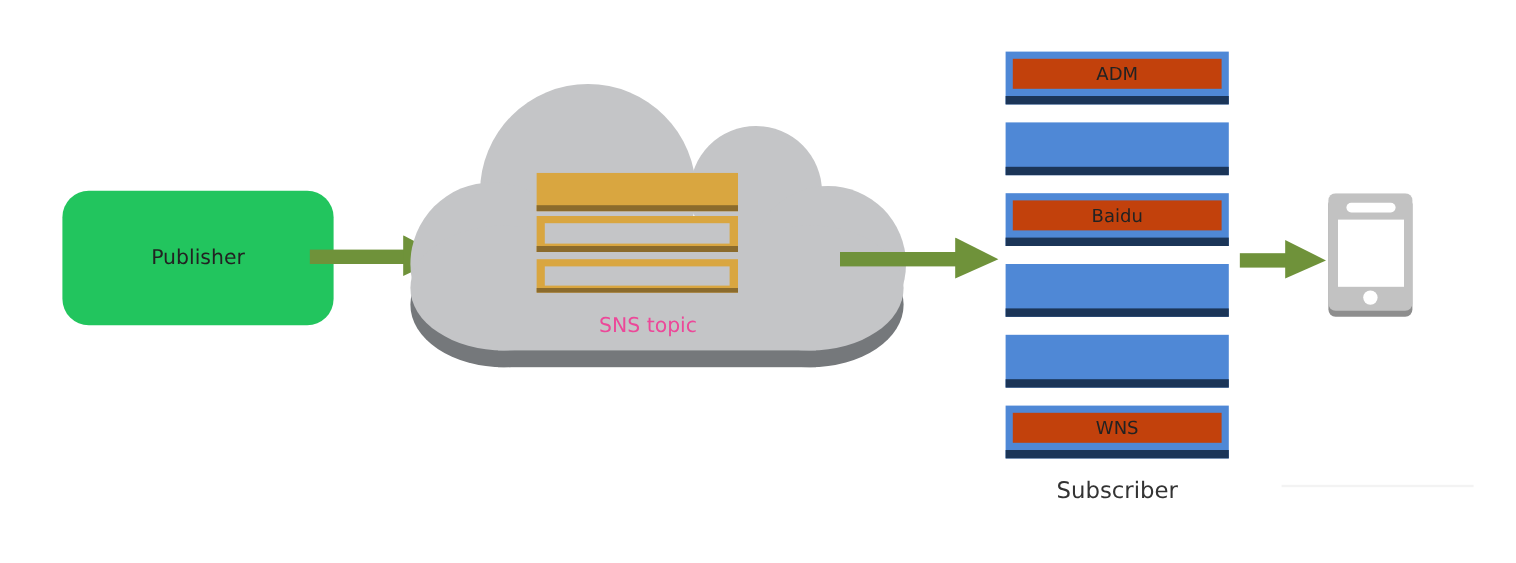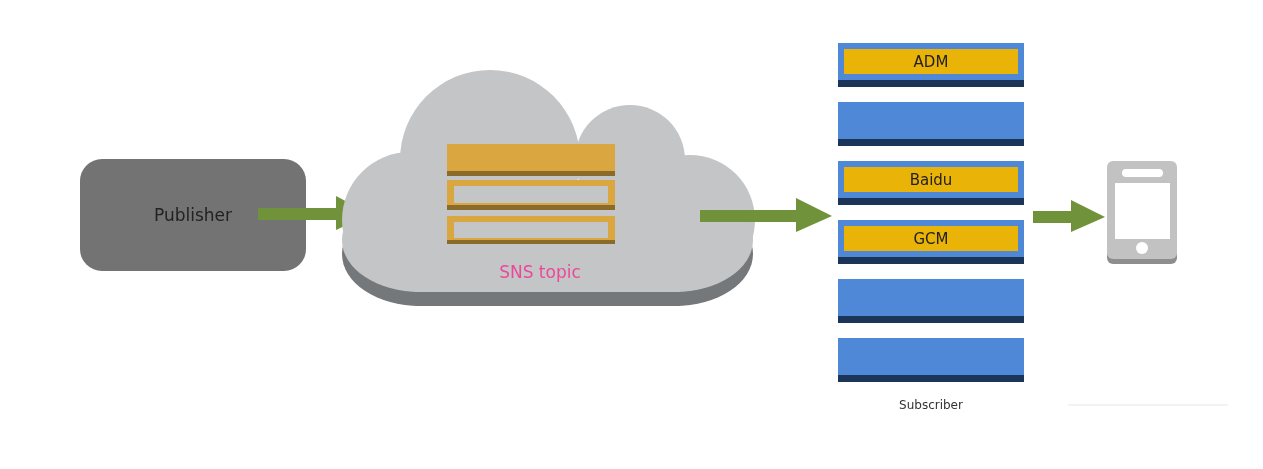--- a/index.html
+++ b/index.html
@@ -1,36 +1,36 @@
 <!DOCTYPE html>
 <html><head>
 <meta charset="utf-8">
 <style>
   html, body { margin: 0; padding: 0; background: #ffffff; }
   body { width: 1263px; height: 469px; position: relative; overflow: hidden; font-family: "DejaVu Sans", sans-serif; }
   .abs { position: absolute; }
   .publisher {
-    left: 80px; top: 159px; width: 226px; height: 112px;
-    background: #737373; border-radius: 22px;
+    left: 52px; top: 159px; width: 226px; height: 112px;
+    background: #22c55e; border-radius: 22px;
     display: flex; align-items: center; justify-content: center;
     font-size: 17px; color: #222;
   }
   .arrow { position: absolute; }
   .cloud-label { left: 470px; top: 262px; width: 140px; text-align: center; font-size: 17px; color: #ec4899; }
   .sub-box {
     position: absolute; left: 838px; width: 186px; height: 44px;
     background: #4f88d6; box-sizing: border-box;
   }
   .sub-box .inner {
     position: absolute; left: 6px; top: 6px; right: 6px; height: 25px;
-    background: #eab308; display: flex; align-items: center; justify-content: center;
+    background: #c2410c; display: flex; align-items: center; justify-content: center;
     font-size: 15px; color: #222;
   }
   .sub-box .base { position: absolute; left: 0; right: 0; bottom: 0; height: 7px; background: #1b3558; }
-  .subscriber-label { left: 838px; top: 398px; width: 186px; text-align: center; font-size: 12px; color: #333; }
+  .subscriber-label { left: 838px; top: 398px; width: 186px; text-align: center; font-size: 19px; color: #333; }
   .faint-line { left: 1068px; top: 404px; width: 160px; height: 2px; background: #f3f3f3; }
 </style>
 </head>
 <body>
 
 <div class="abs publisher">
   <span>Publisher</span>
 </div>
 
 <svg class="arrow" style="left:258px;top:196px" width="115" height="36">
@@ -77,27 +77,27 @@
   <div class="base"></div>
 </div>
 <div class="sub-box" style="top:102px">
   <div class="base"></div>
 </div>
 <div class="sub-box" style="top:161px">
   <div class="inner">Baidu</div>
   <div class="base"></div>
 </div>
 <div class="sub-box" style="top:220px">
-  <div class="inner">GCM</div>
   <div class="base"></div>
 </div>
 <div class="sub-box" style="top:279px">
   <div class="base"></div>
 </div>
 <div class="sub-box" style="top:338px">
+  <div class="inner">WNS</div>
   <div class="base"></div>
 </div>
 <div class="abs subscriber-label">Subscriber</div>
 
 <svg class="arrow" style="left:1033px;top:200px" width="75" height="34">
   <rect x="0" y="11" width="42" height="12" fill="#6f923a"></rect>
   <polygon points="38,0 72,17 38,32" fill="#6f923a"></polygon>
 </svg>
 
 <svg class="abs" style="left:1106px;top:161px" width="74" height="104">

